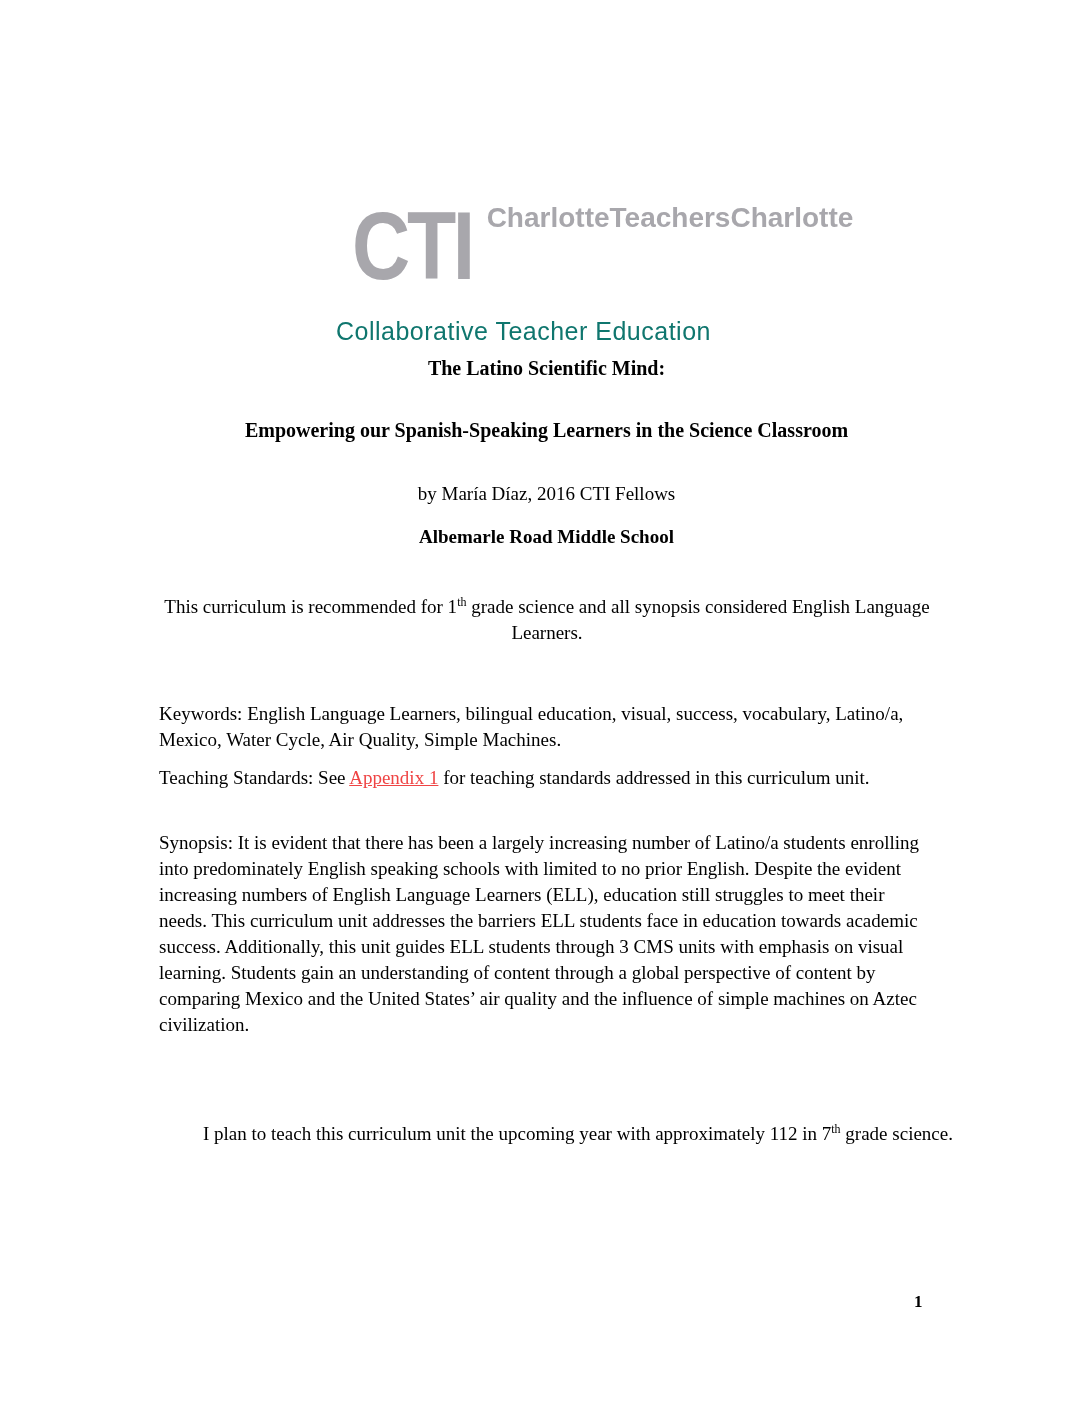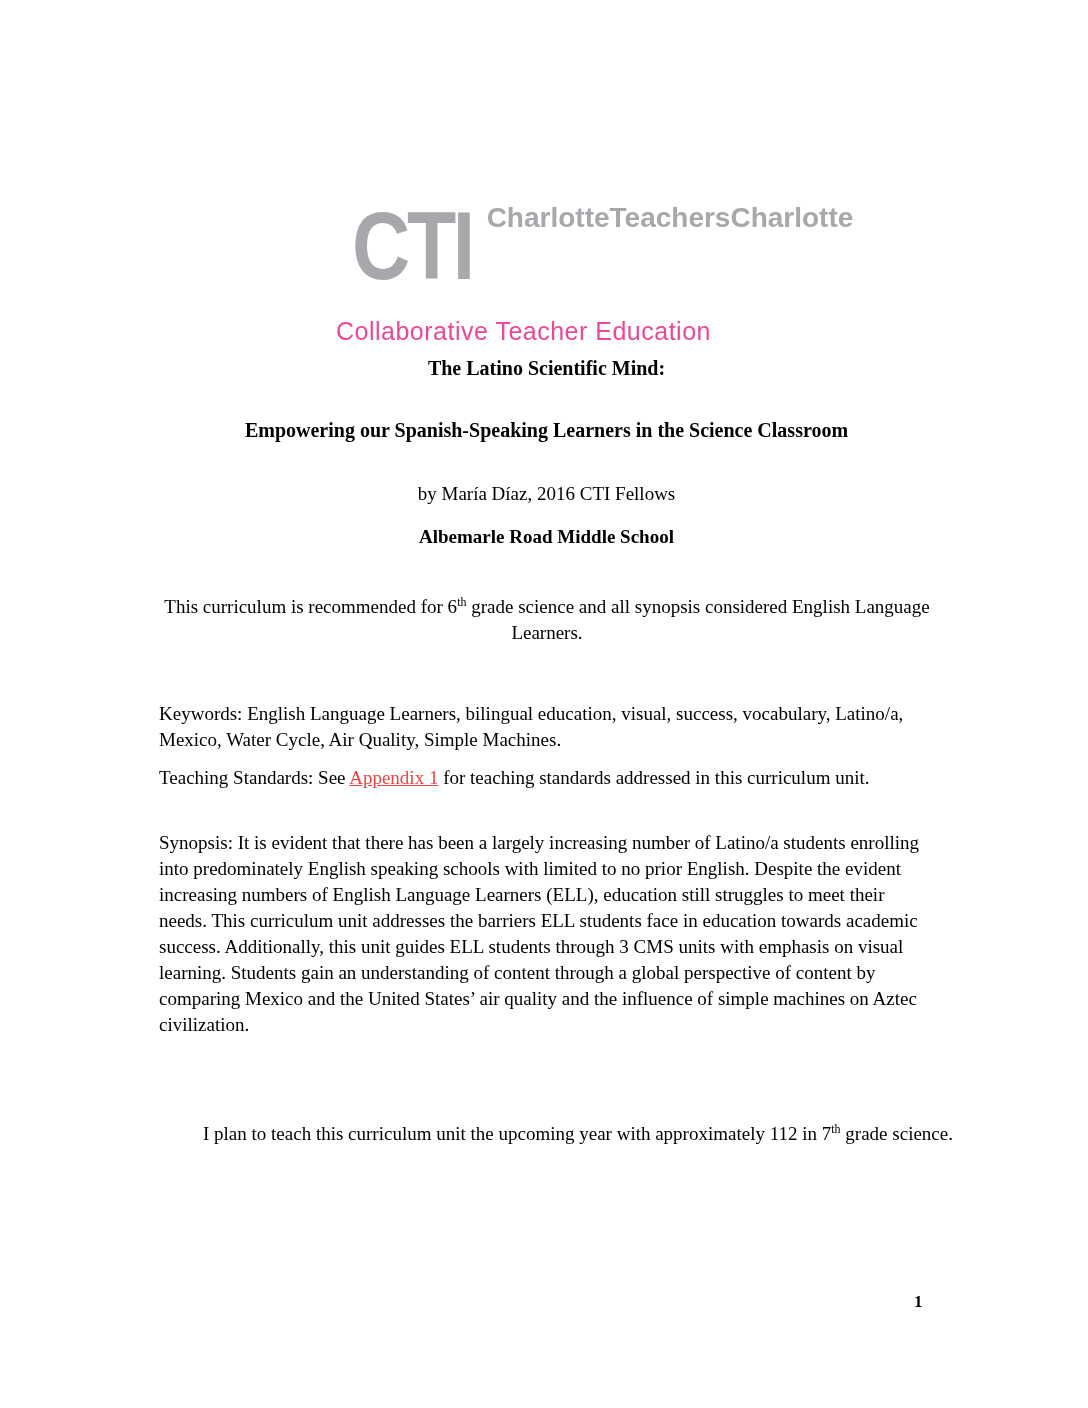--- a/index.html
+++ b/index.html
@@ -57,21 +57,21 @@
   .logo-name-line {
     font-size: 28px;
     line-height: 27px;
     font-weight: bold;
     color: #a8a7ac;
   }
   .logo-tagline {
     margin-top: 8px;
     font-size: 25px;
     font-weight: 400;
-    color: #ec4899;
+    color: #0f766e;
     letter-spacing: 0.5px;
     white-space: nowrap;
   }
 
   
   .doc-block {
     position: absolute;
     left: 159px;
     width: 775px;
     font-size: 19px;
@@ -135,21 +135,21 @@
 
   <div class="doc-block centered subtitle-line">Empowering our Spanish-Speaking Learners in the Science Classroom</div>
 
   <div class="doc-block centered title-line">The Latino Scientific Mind:</div>
 
   <div class="doc-block centered byline-line">by María Díaz, 2016 CTI Fellows</div>
 
   <div class="doc-block centered school-line">Albemarle Road Middle School</div>
 
   <div class="doc-block centered recommend-line">
-    <span>This curriculum is recommended for 6</span><sup class="th-sup">th</sup><span> grade science and all synopsis considered English Language Learners.</span>
+    <span>This curriculum is recommended for 1</span><sup class="th-sup">th</sup><span> grade science and all synopsis considered English Language Learners.</span>
   </div>
 
   <div class="doc-block keywords-par">
     <span class="bold">Keywords</span><span>: </span><span>English Language Learners, bilingual education, visual, success, vocabulary, Latino/a, Mexico, Water Cycle, Air Quality, Simple Machines.</span>
   </div>
 
   <div class="doc-block standards-par">
     <span class="bold">Teaching Standards:</span><span> See </span><a class="appendix-link">Appendix 1</a><span> for teaching standards addressed in this curriculum unit.</span>
   </div>
 

